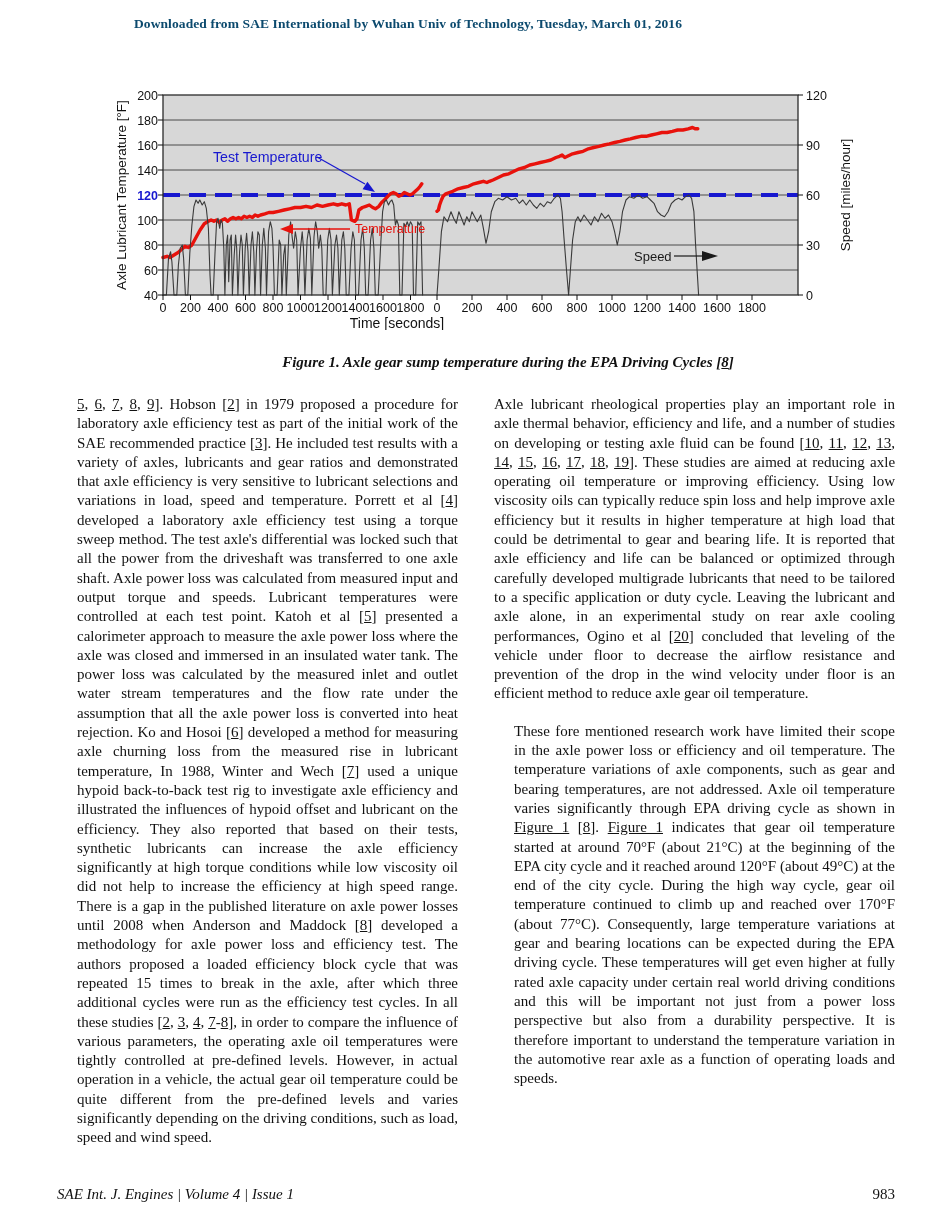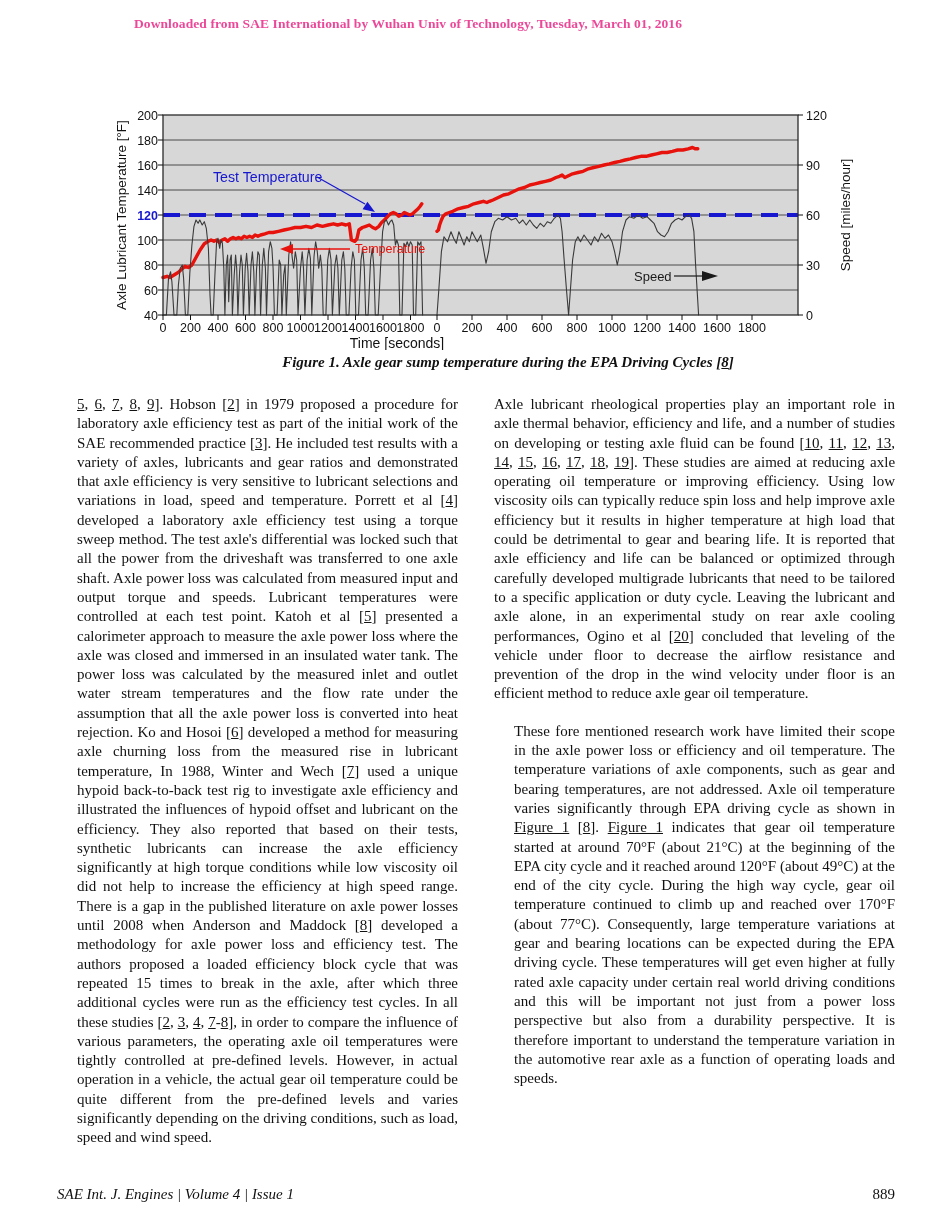--- a/index.html
+++ b/index.html
@@ -2,23 +2,23 @@
 <html><head>
 <meta charset="utf-8">
 <style>
   html,body{margin:0;padding:0;}
   body{
     width:952px;height:1232px;position:relative;background:#ffffff;
     font-family:"Liberation Serif", serif;color:#111;overflow:hidden;
   }
   .page-header{
     position:absolute;top:16px;left:0;width:816px;text-align:center;
-    color:#ec4899;font-weight:bold;font-size:13.5px;letter-spacing:0.1px;
+    color:#0c4a6e;font-weight:bold;font-size:13.5px;letter-spacing:0.1px;
   }
-  .chart-wrap{position:absolute;left:112px;top:100px;width:750px;height:250px;}
+  .chart-wrap{position:absolute;left:112px;top:80px;width:750px;height:250px;}
   .figure-caption{
     position:absolute;top:354px;left:0;width:952px;text-align:center;
     font-weight:bold;font-style:italic;font-size:15px;padding-left:32px;
   }
   .columns{
     position:absolute;left:57px;top:395px;width:838px;
     display:flex;gap:36px;
   }
   .col{
     width:401px;text-align:justify;font-size:15px;line-height:19.3px;
@@ -144,14 +144,14 @@
       <p><span class="ref">5</span><span>, </span><span class="ref">6</span><span>, </span><span class="ref">7</span><span>, </span><span class="ref">8</span><span>, </span><span class="ref">9</span><span>]. Hobson [</span><span class="ref">2</span><span>] in 1979 proposed a procedure for laboratory axle efficiency test as part of the initial work of the SAE recommended practice [</span><span class="ref">3</span><span>]. He included test results with a variety of axles, lubricants and gear ratios and demonstrated that axle efficiency is very sensitive to lubricant selections and variations in load, speed and temperature. Porrett et al [</span><span class="ref">4</span><span>] developed a laboratory axle efficiency test using a torque sweep method. The test axle's differential was locked such that all the power from the driveshaft was transferred to one axle shaft. Axle power loss was calculated from measured input and output torque and speeds. Lubricant temperatures were controlled at each test point. Katoh et al [</span><span class="ref">5</span><span>] presented a calorimeter approach to measure the axle power loss where the axle was closed and immersed in an insulated water tank. The power loss was calculated by the measured inlet and outlet water stream temperatures and the flow rate under the assumption that all the axle power loss is converted into heat rejection. Ko and Hosoi [</span><span class="ref">6</span><span>] developed a method for measuring axle churning loss from the measured rise in lubricant temperature, In 1988, Winter and Wech [</span><span class="ref">7</span><span>] used a unique hypoid back-to-back test rig to investigate axle efficiency and illustrated the influences of hypoid offset and lubricant on the efficiency. They also reported that based on their tests, synthetic lubricants can increase the axle efficiency significantly at high torque conditions while low viscosity oil did not help to increase the efficiency at high speed range. There is a gap in the published literature on axle power losses until 2008 when Anderson and Maddock [</span><span class="ref">8</span><span>] developed a methodology for axle power loss and efficiency test. The authors proposed a loaded efficiency block cycle that was repeated 15 times to break in the axle, after which three additional cycles were run as the efficiency test cycles. In all these studies [</span><span class="ref">2</span><span>, </span><span class="ref">3</span><span>, </span><span class="ref">4</span><span>, </span><span class="ref">7</span><span>-</span><span class="ref">8</span><span>], in order to compare the influence of various parameters, the operating axle oil temperatures were tightly controlled at pre-defined levels. However, in actual operation in a vehicle, the actual gear oil temperature could be quite different from the pre-defined levels and varies significantly depending on the driving conditions, such as load, speed and wind speed.</span></p>
     </div>
   <div class="col">
       <p><span>Axle lubricant rheological properties play an important role in axle thermal behavior, efficiency and life, and a number of studies on developing or testing axle fluid can be found [</span><span class="ref">10</span><span>, </span><span class="ref">11</span><span>, </span><span class="ref">12</span><span>, </span><span class="ref">13</span><span>, </span><span class="ref">14</span><span>, </span><span class="ref">15</span><span>, </span><span class="ref">16</span><span>, </span><span class="ref">17</span><span>, </span><span class="ref">18</span><span>, </span><span class="ref">19</span><span>]. These studies are aimed at reducing axle operating oil temperature or improving efficiency. Using low viscosity oils can typically reduce spin loss and help improve axle efficiency but it results in higher temperature at high load that could be detrimental to gear and bearing life. It is reported that axle efficiency and life can be balanced or optimized through carefully developed multigrade lubricants that need to be tailored to a specific application or duty cycle. Leaving the lubricant and axle alone, in an experimental study on rear axle cooling performances, Ogino et al [</span><span class="ref">20</span><span>] concluded that leveling of the vehicle under floor to decrease the airflow resistance and prevention of the drop in the wind velocity under floor is an efficient method to reduce axle gear oil temperature.</span></p>
       <p><span>These fore mentioned research work have limited their scope in the axle power loss or efficiency and oil temperature. The temperature variations of axle components, such as gear and bearing temperatures, are not addressed. Axle oil temperature varies significantly through EPA driving cycle as shown in </span><span class="ref">Figure 1</span><span> [</span><span class="ref">8</span><span>]. </span><span class="ref">Figure 1</span><span> indicates that gear oil temperature started at around 70°F (about 21°C) at the beginning of the EPA city cycle and it reached around 120°F (about 49°C) at the end of the city cycle. During the high way cycle, gear oil temperature continued to climb up and reached over 170°F (about 77°C). Consequently, large temperature variations at gear and bearing locations can be expected during the EPA driving cycle. These temperatures will get even higher at fully rated axle capacity under certain real world driving conditions and this will be important not just from a power loss perspective but also from a durability perspective. It is therefore important to understand the temperature variation in the automotive rear axle as a function of operating loads and speeds.</span></p>
     </div>
 </div>
 
 <div class="page-footer">
   <span class="footer-journal">SAE Int. J. Engines  |  Volume 4  |  Issue 1</span>
-  <span class="footer-page">889</span>
+  <span class="footer-page">983</span>
 </div>
 
 </body></html>

